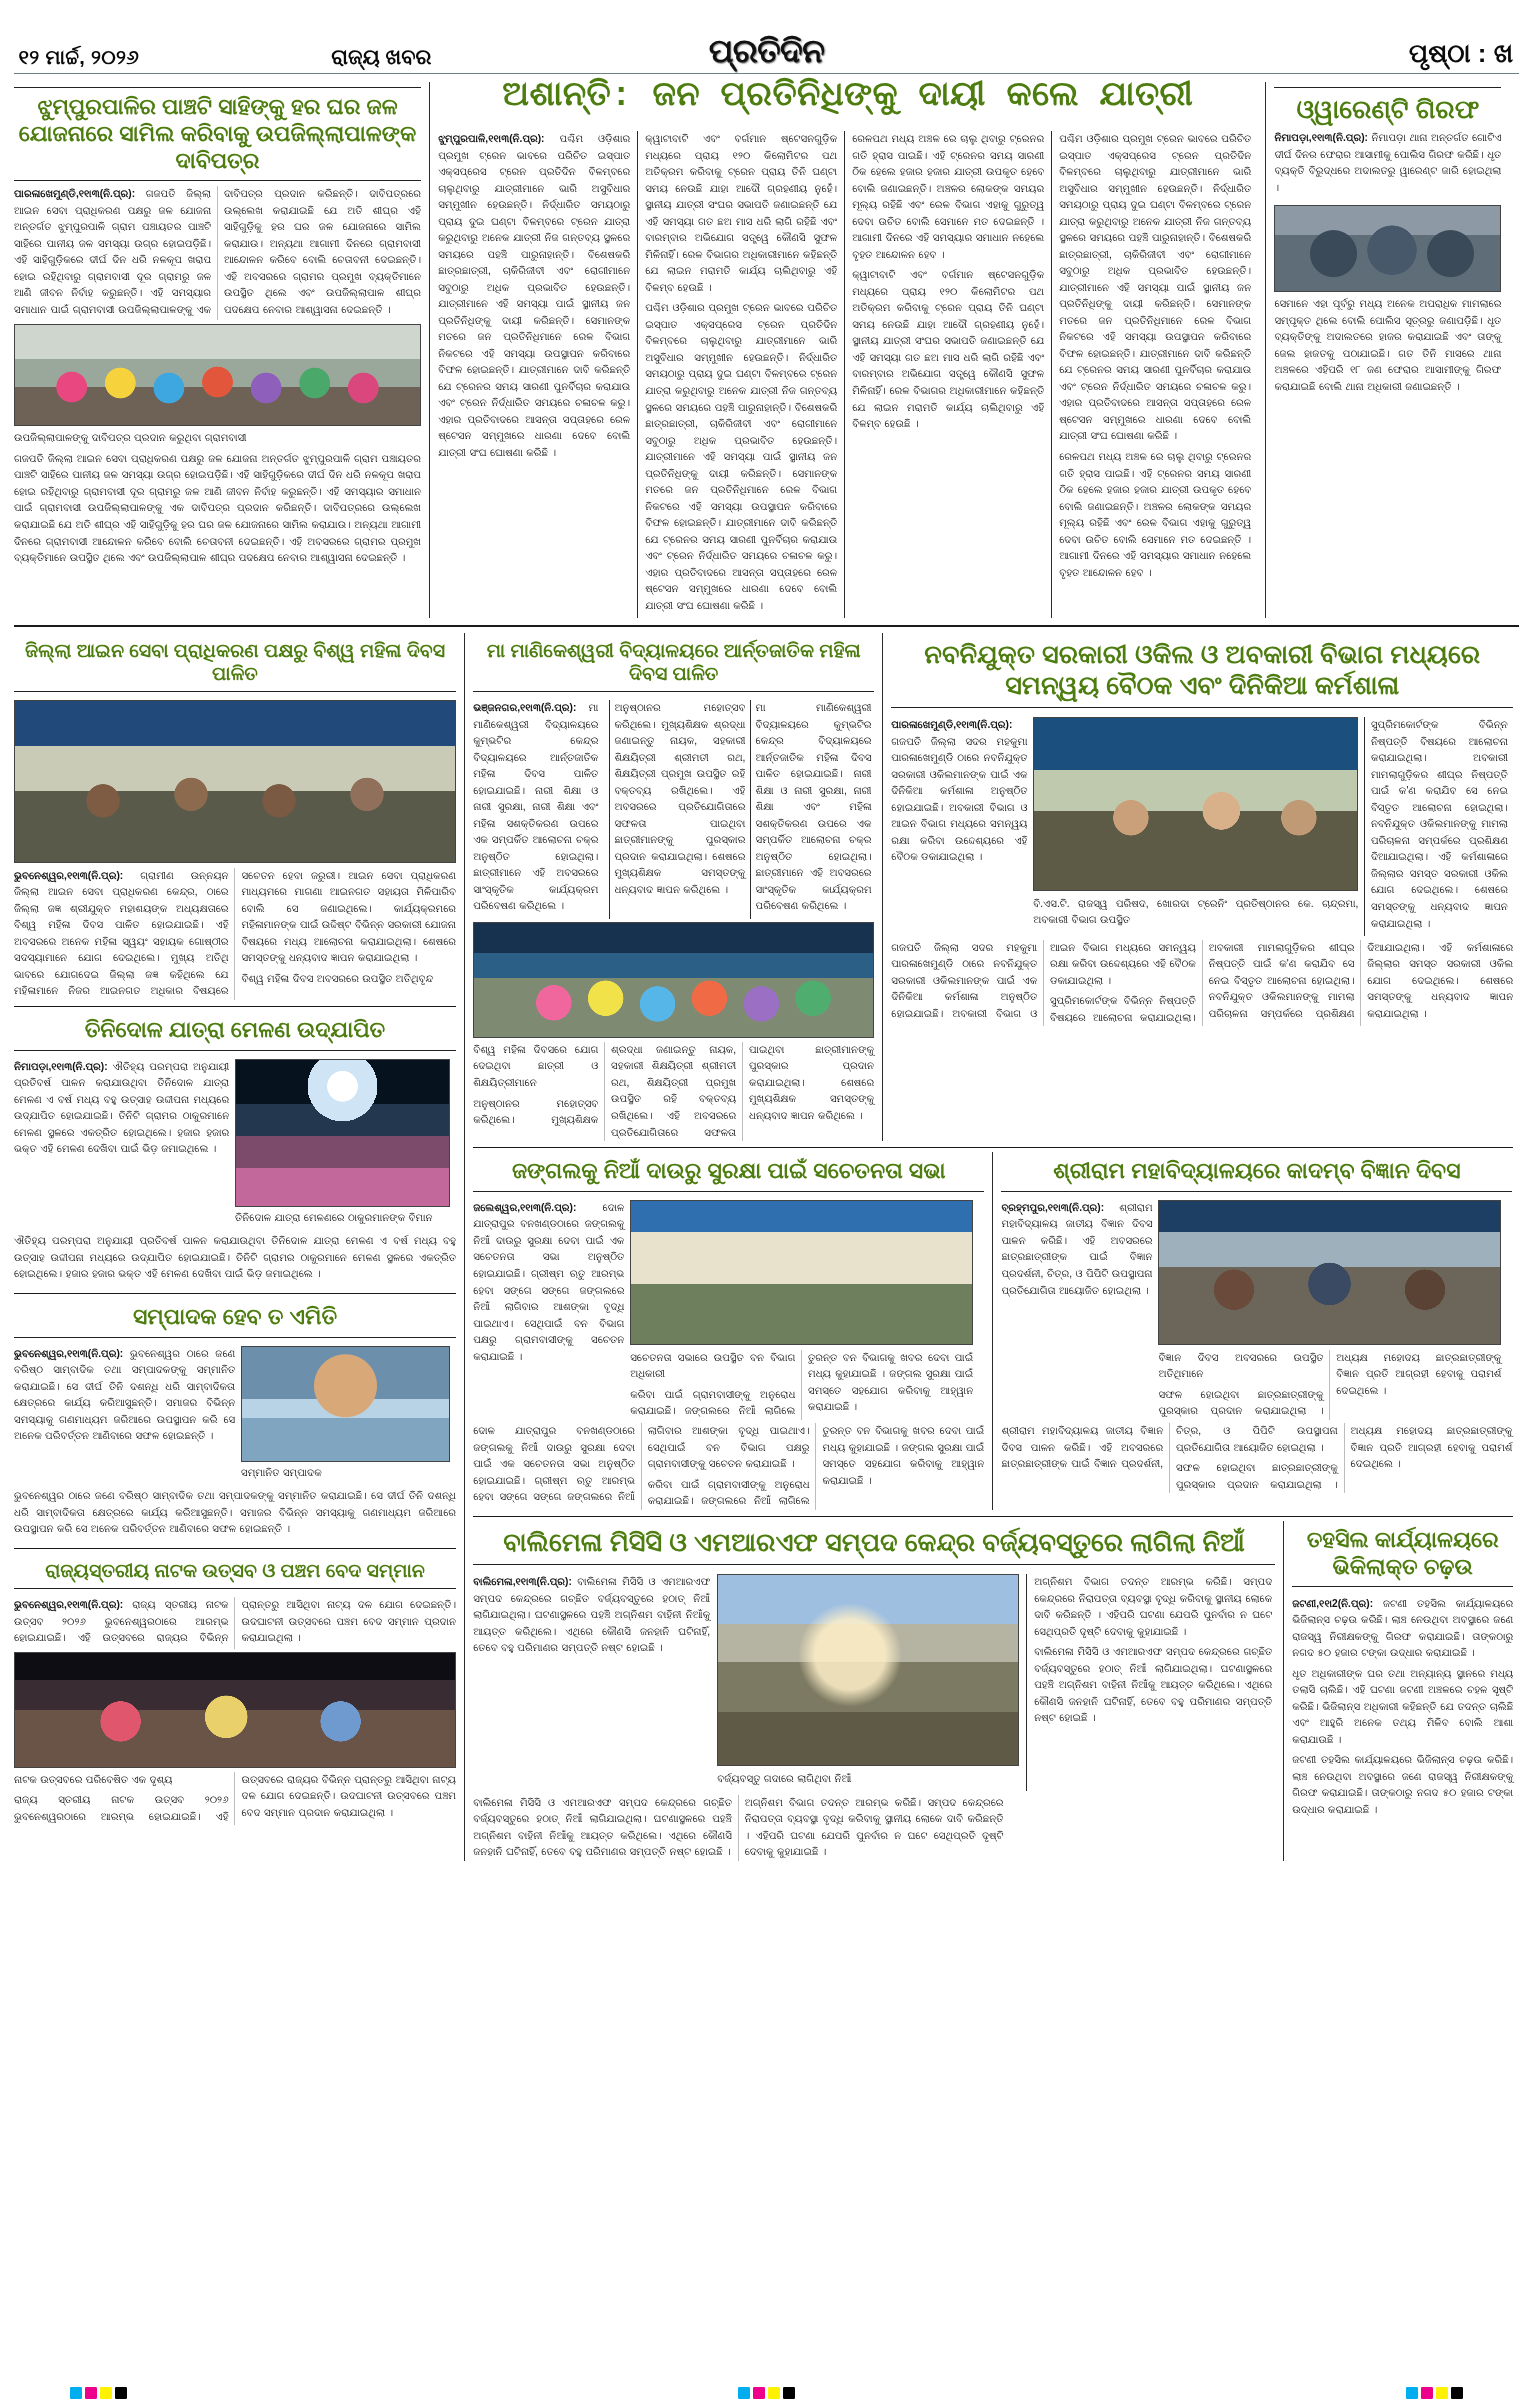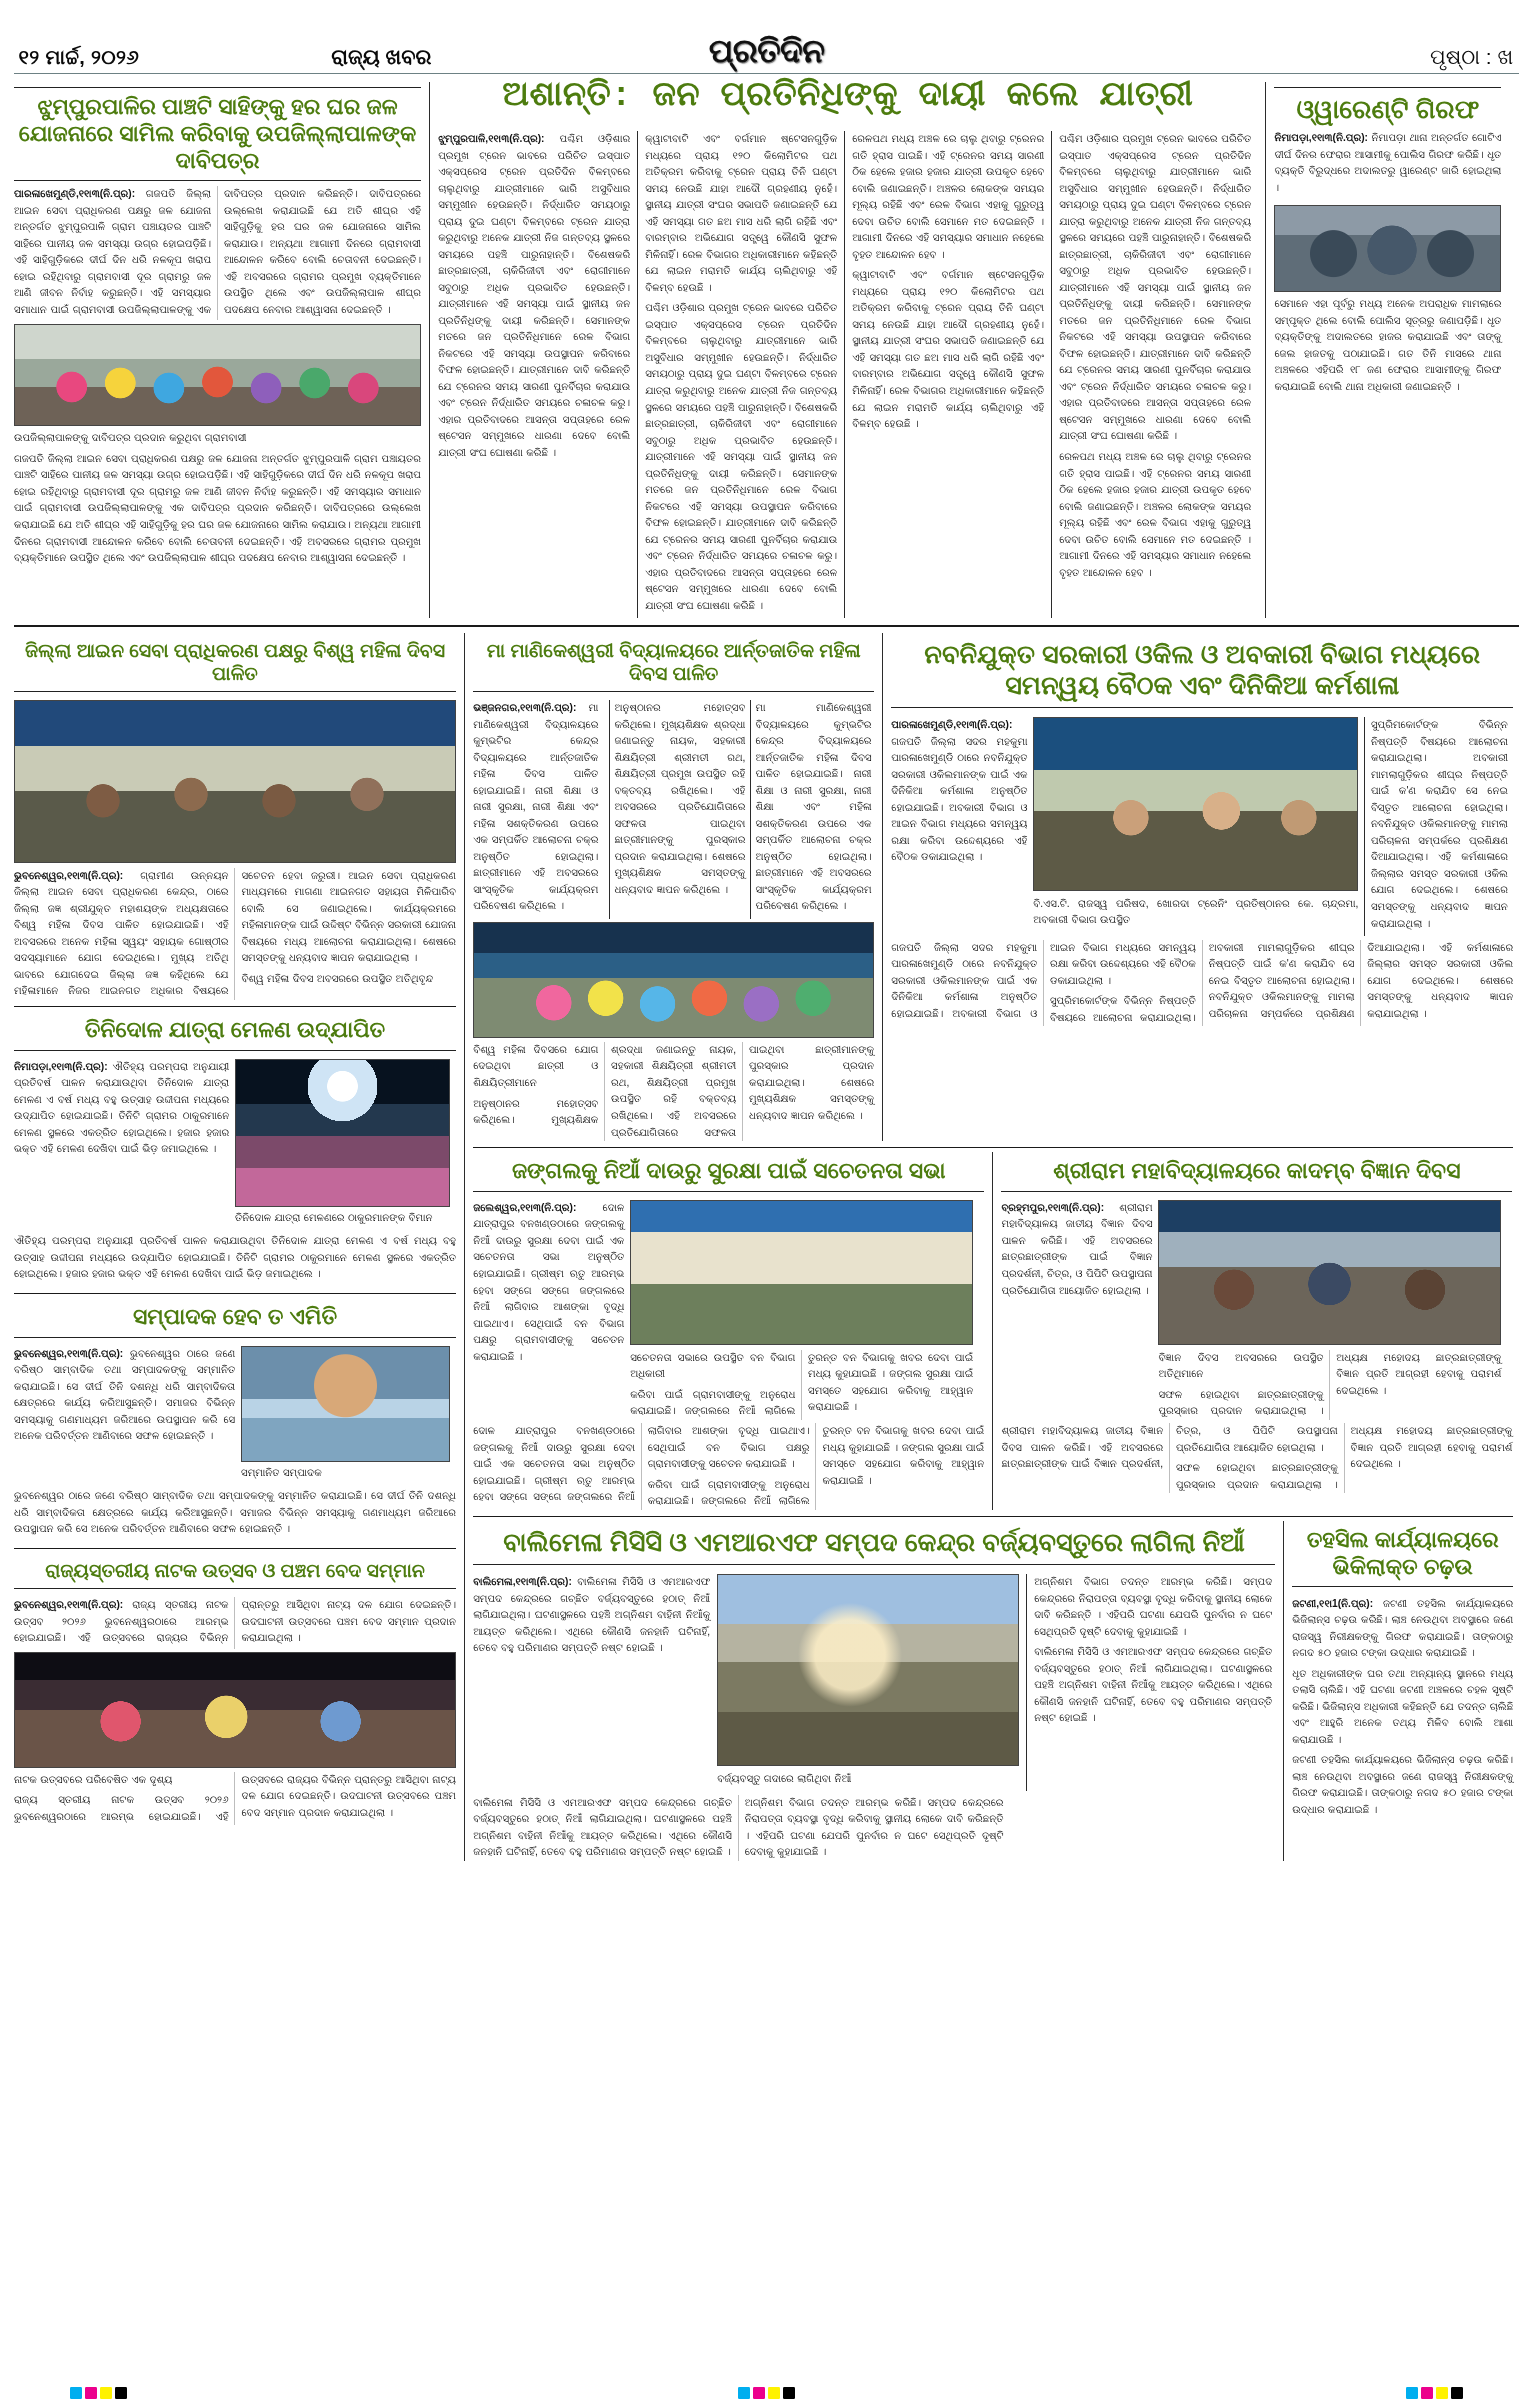--- a/index.html
+++ b/index.html
@@ -51,22 +51,22 @@
     bottom: 1.2px;
     font-size: 33px;
     font-weight: bold;
     letter-spacing: -0.6px;
     color: #111;
     text-shadow: 0.6px 0.6px 0 #888, 1.2px 1.2px 1.7px rgba(0,0,0,.35);
     white-space: nowrap;
   }
   .mast-page {
     margin-left: auto;
-    font-size: 21px;
-    font-weight: normal;
+    font-size: 26px;
+    font-weight: bold;
     white-space: nowrap;
     padding-right: 5.8px;
   }
 
   
   .band { display: flex; width: 100%; }
   .vrule { width: 0; border-left: 1.2px solid #2b2b2b; margin: 0 8.1px; }
   .hrule-thick { border-top: 2.3px double #1a1a1a; margin: 7px 0 5.8px 0; }
   .hrule-thin { border-top: 1.2px solid #1a1a1a; margin: 5.8px 0 4.6px 0; }
 
@@ -468,21 +468,21 @@
             <p>ବାଲିମେଳା ମିସିସି ଓ ଏମଆରଏଫ ସମ୍ପଦ କେନ୍ଦ୍ରରେ ଗଚ୍ଛିତ ବର୍ଜ୍ୟବସ୍ତୁରେ ହଠାତ୍ ନିଆଁ ଲାଗିଯାଇଥିଲା। ଘଟଣାସ୍ଥଳରେ ପହଞ୍ଚି ଅଗ୍ନିଶମ ବାହିନୀ ନିଆଁକୁ ଆୟତ୍ତ କରିଥିଲେ। ଏଥିରେ କୌଣସି ଜନହାନି ଘଟିନାହିଁ, ତେବେ ବହୁ ପରିମାଣର ସମ୍ପତ୍ତି ନଷ୍ଟ ହୋଇଛି ।</p>
             <p>ଅଗ୍ନିଶମ ବିଭାଗ ତଦନ୍ତ ଆରମ୍ଭ କରିଛି। ସମ୍ପଦ କେନ୍ଦ୍ରରେ ନିରାପତ୍ତା ବ୍ୟବସ୍ଥା ବୃଦ୍ଧି କରିବାକୁ ସ୍ଥାନୀୟ ଲୋକେ ଦାବି କରିଛନ୍ତି । ଏହିପରି ଘଟଣା ଯେପରି ପୁନର୍ବାର ନ ଘଟେ ସେଥିପ୍ରତି ଦୃଷ୍ଟି ଦେବାକୁ କୁହାଯାଇଛି ।</p>
           </div>
         </div>
 
         <div class="vrule"></div>
 
         <div class="col" style="width:221px;">
           <div class="hl hl-l hl-underline">ତହସିଲ କାର୍ଯ୍ୟାଳୟରେ ଭିକିଲାକ୍ତ ଚଢ଼ଉ</div>
           <div class="body-txt" style="margin-top:3.5px;">
-            <p><span class="lede">ଜଟଣୀ,୧୧ା1(ନି.ପ୍ର):</span>
+            <p><span class="lede">ଜଟଣୀ,୧୧ା2(ନି.ପ୍ର):</span>
               <span>ଜଟଣୀ ତହସିଲ କାର୍ଯ୍ୟାଳୟରେ ଭିଜିଲାନ୍ସ ଚଢ଼ଉ କରିଛି। ଲାଞ୍ଚ ନେଉଥିବା ଅବସ୍ଥାରେ ଜଣେ ରାଜସ୍ୱ ନିରୀକ୍ଷକଙ୍କୁ ଗିରଫ କରାଯାଇଛି। ତାଙ୍କଠାରୁ ନଗଦ ୫୦ ହଜାର ଟଙ୍କା ଉଦ୍ଧାର କରାଯାଇଛି ।</span></p>
             <p>ଧୃତ ଅଧିକାରୀଙ୍କ ଘର ତଥା ଅନ୍ୟାନ୍ୟ ସ୍ଥାନରେ ମଧ୍ୟ ତଲାସି ଚାଲିଛି। ଏହି ଘଟଣା ଜଟଣୀ ଅଞ୍ଚଳରେ ଚହଳ ସୃଷ୍ଟି କରିଛି। ଭିଜିଲାନ୍ସ ଅଧିକାରୀ କହିଛନ୍ତି ଯେ ତଦନ୍ତ ଚାଲିଛି ଏବଂ ଆହୁରି ଅନେକ ତଥ୍ୟ ମିଳିବ ବୋଲି ଆଶା କରାଯାଉଛି ।</p>
             <p>ଜଟଣୀ ତହସିଲ କାର୍ଯ୍ୟାଳୟରେ ଭିଜିଲାନ୍ସ ଚଢ଼ଉ କରିଛି। ଲାଞ୍ଚ ନେଉଥିବା ଅବସ୍ଥାରେ ଜଣେ ରାଜସ୍ୱ ନିରୀକ୍ଷକଙ୍କୁ ଗିରଫ କରାଯାଇଛି। ତାଙ୍କଠାରୁ ନଗଦ ୫୦ ହଜାର ଟଙ୍କା ଉଦ୍ଧାର କରାଯାଇଛି ।</p>
           </div>
         </div>
       </div>
 
     </div>
   </div>
 

